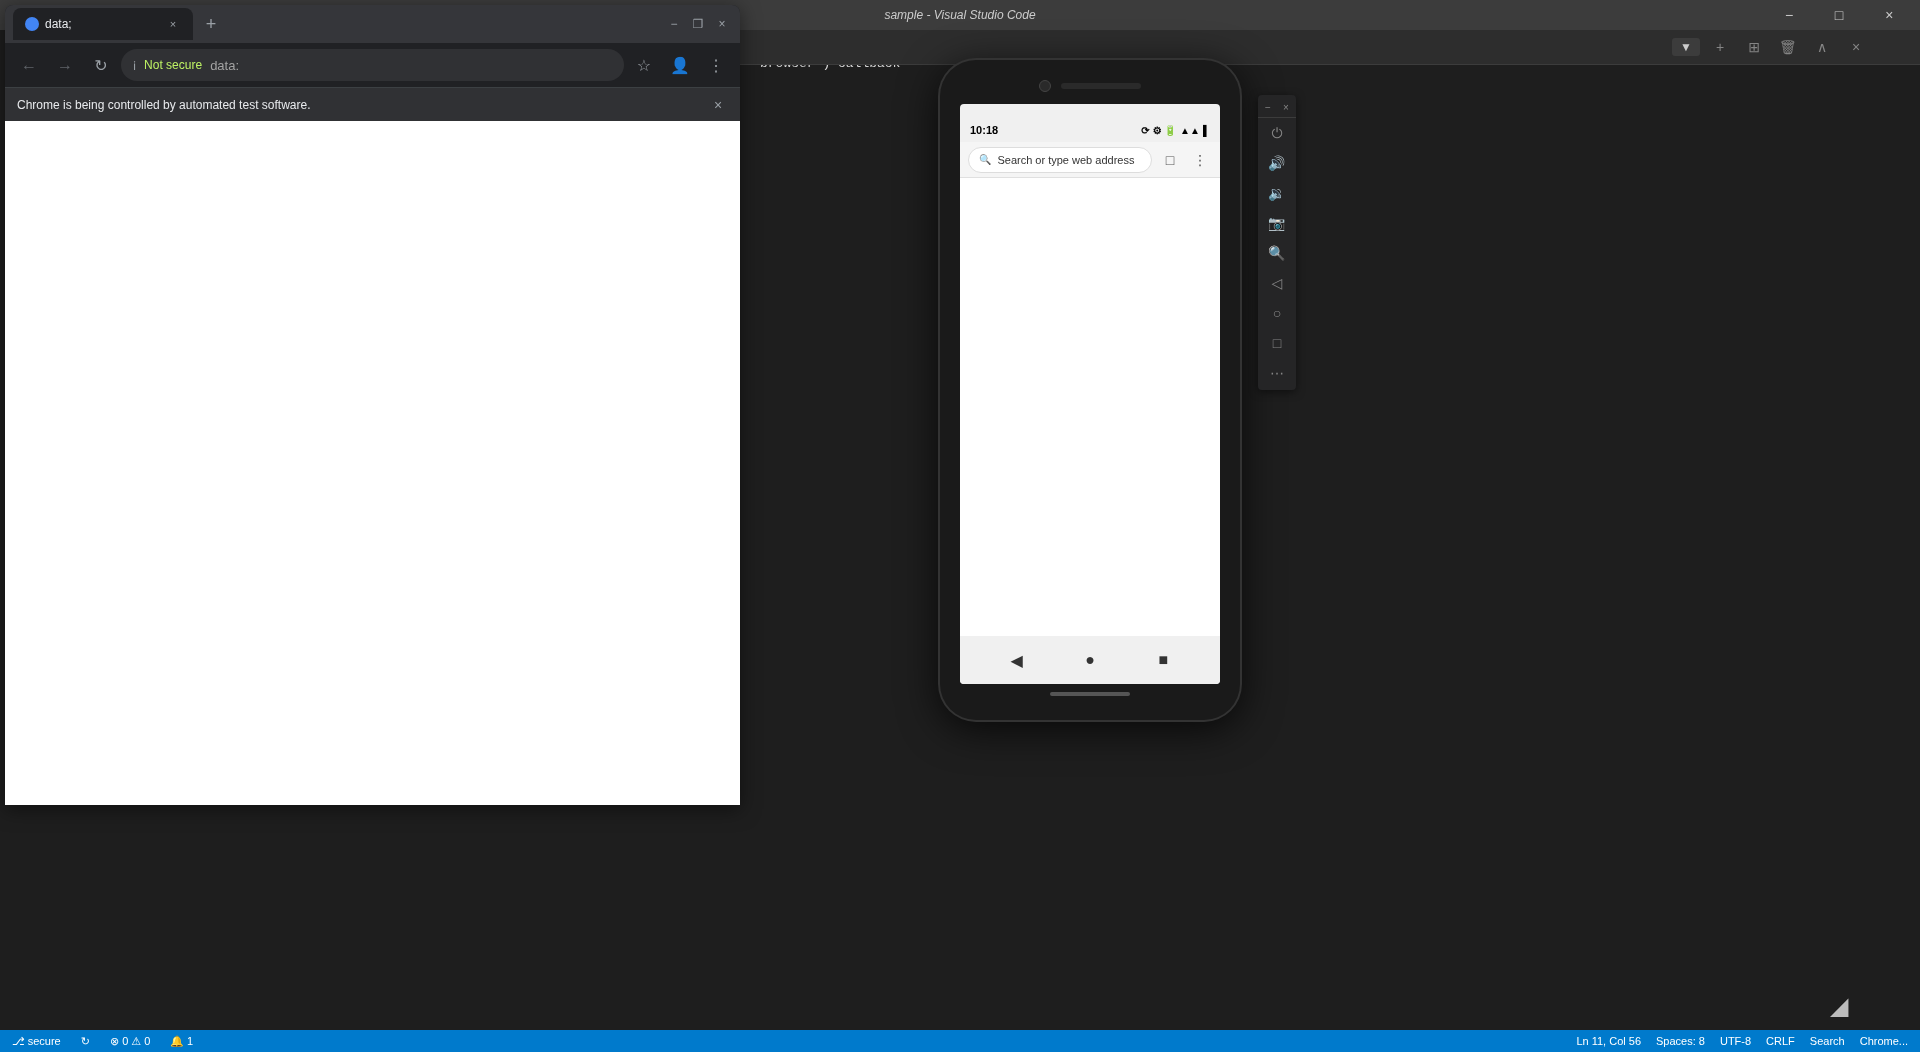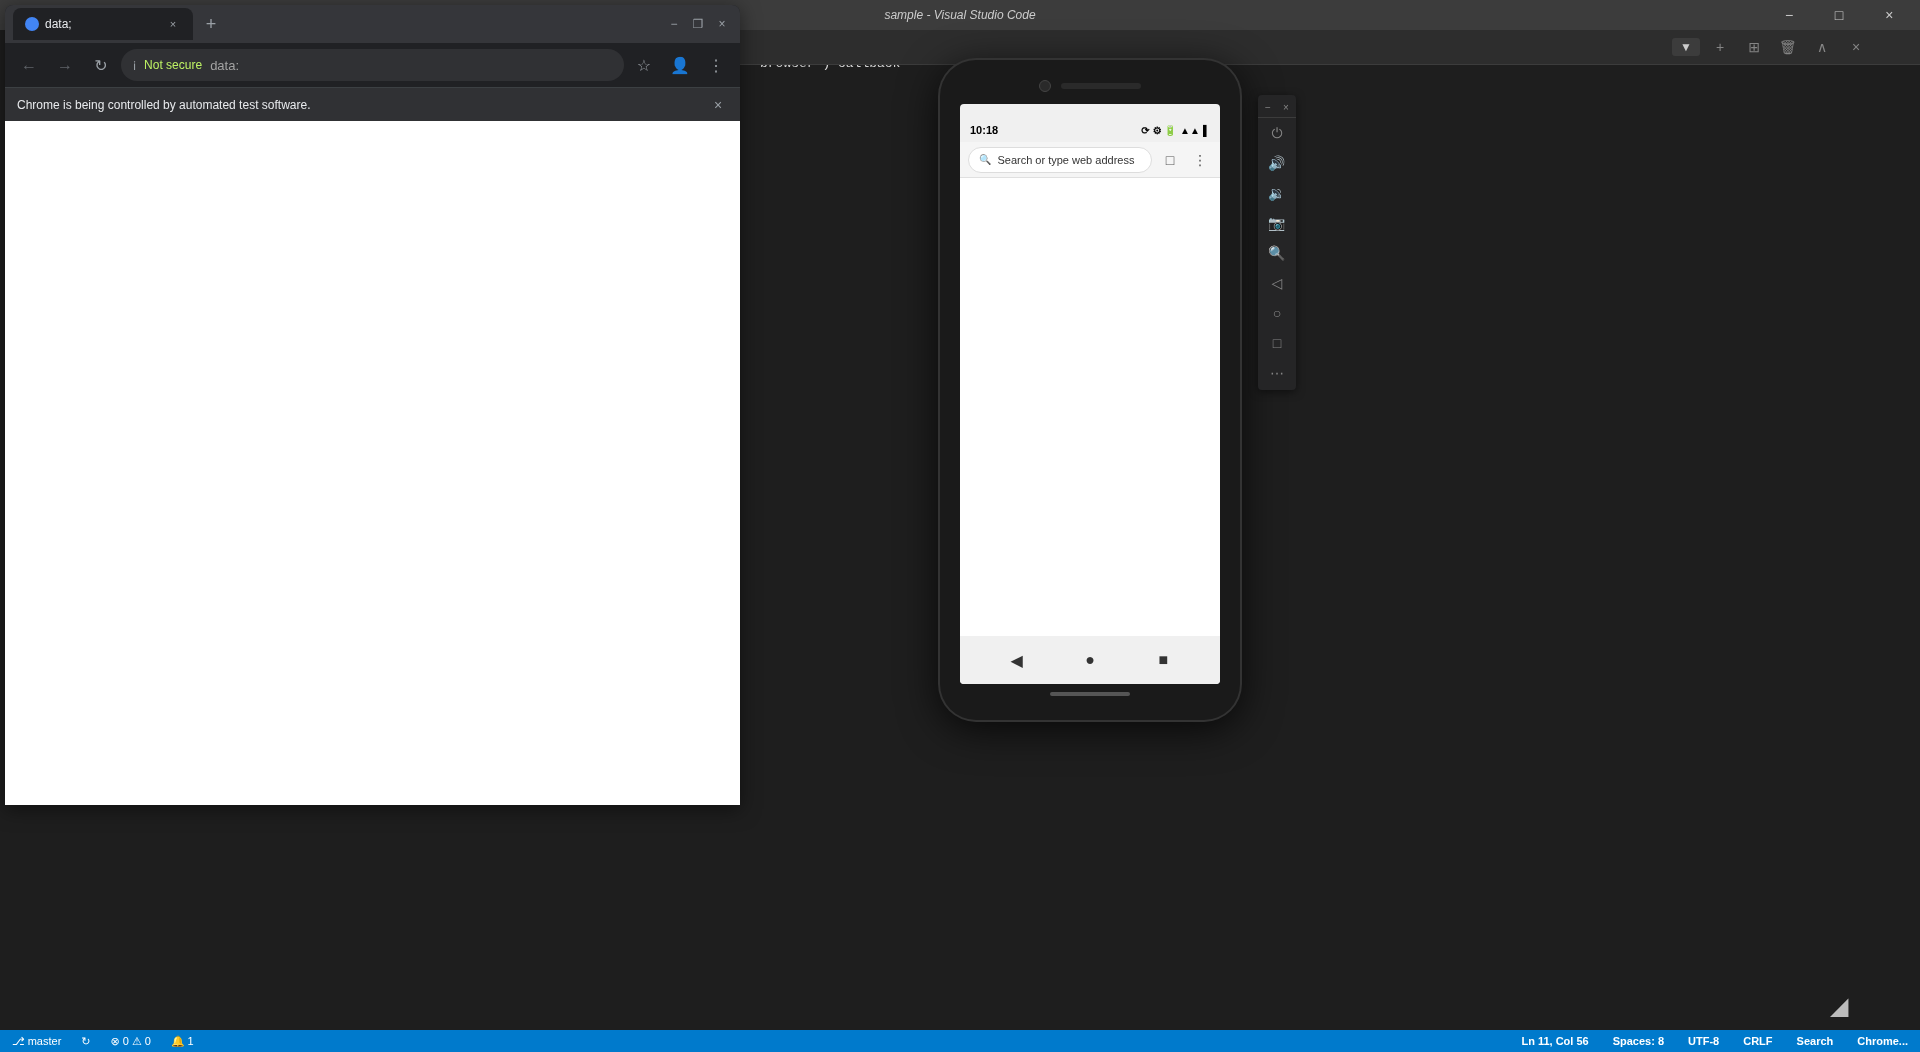--- a/index.html
+++ b/index.html
@@ -420,22 +420,21 @@
       z-index: 30;
     }
     .status-left {
       display: flex;
       align-items: center;
       gap: 12px;
     }
     .status-right {
       margin-left: auto;
       display: flex;
-      gap: 16px;
-      font-weight: bold;
+      gap: 7px;
     }
     .status-item {
       display: flex;
       align-items: center;
       gap: 3px;
       cursor: pointer;
       padding: 0 4px;
       height: 22px;
     }
 
@@ -686,21 +685,21 @@
   </div>
   <div class="tool-btn">
     <span style="font-size:14px;">⋯</span>
   </div>
 </div>
 
 <div class="vscode-statusbar">
   <div class="status-left">
     <div class="status-item">
       <span>⎇</span>
-      <span>master</span>
+      <span>secure</span>
     </div>
     <div class="status-item">
       <span>↻</span>
     </div>
     <div class="status-item">
       <span>⊗</span>
       <span>0</span>
       <span>⚠</span>
       <span>0</span>
     </div>

